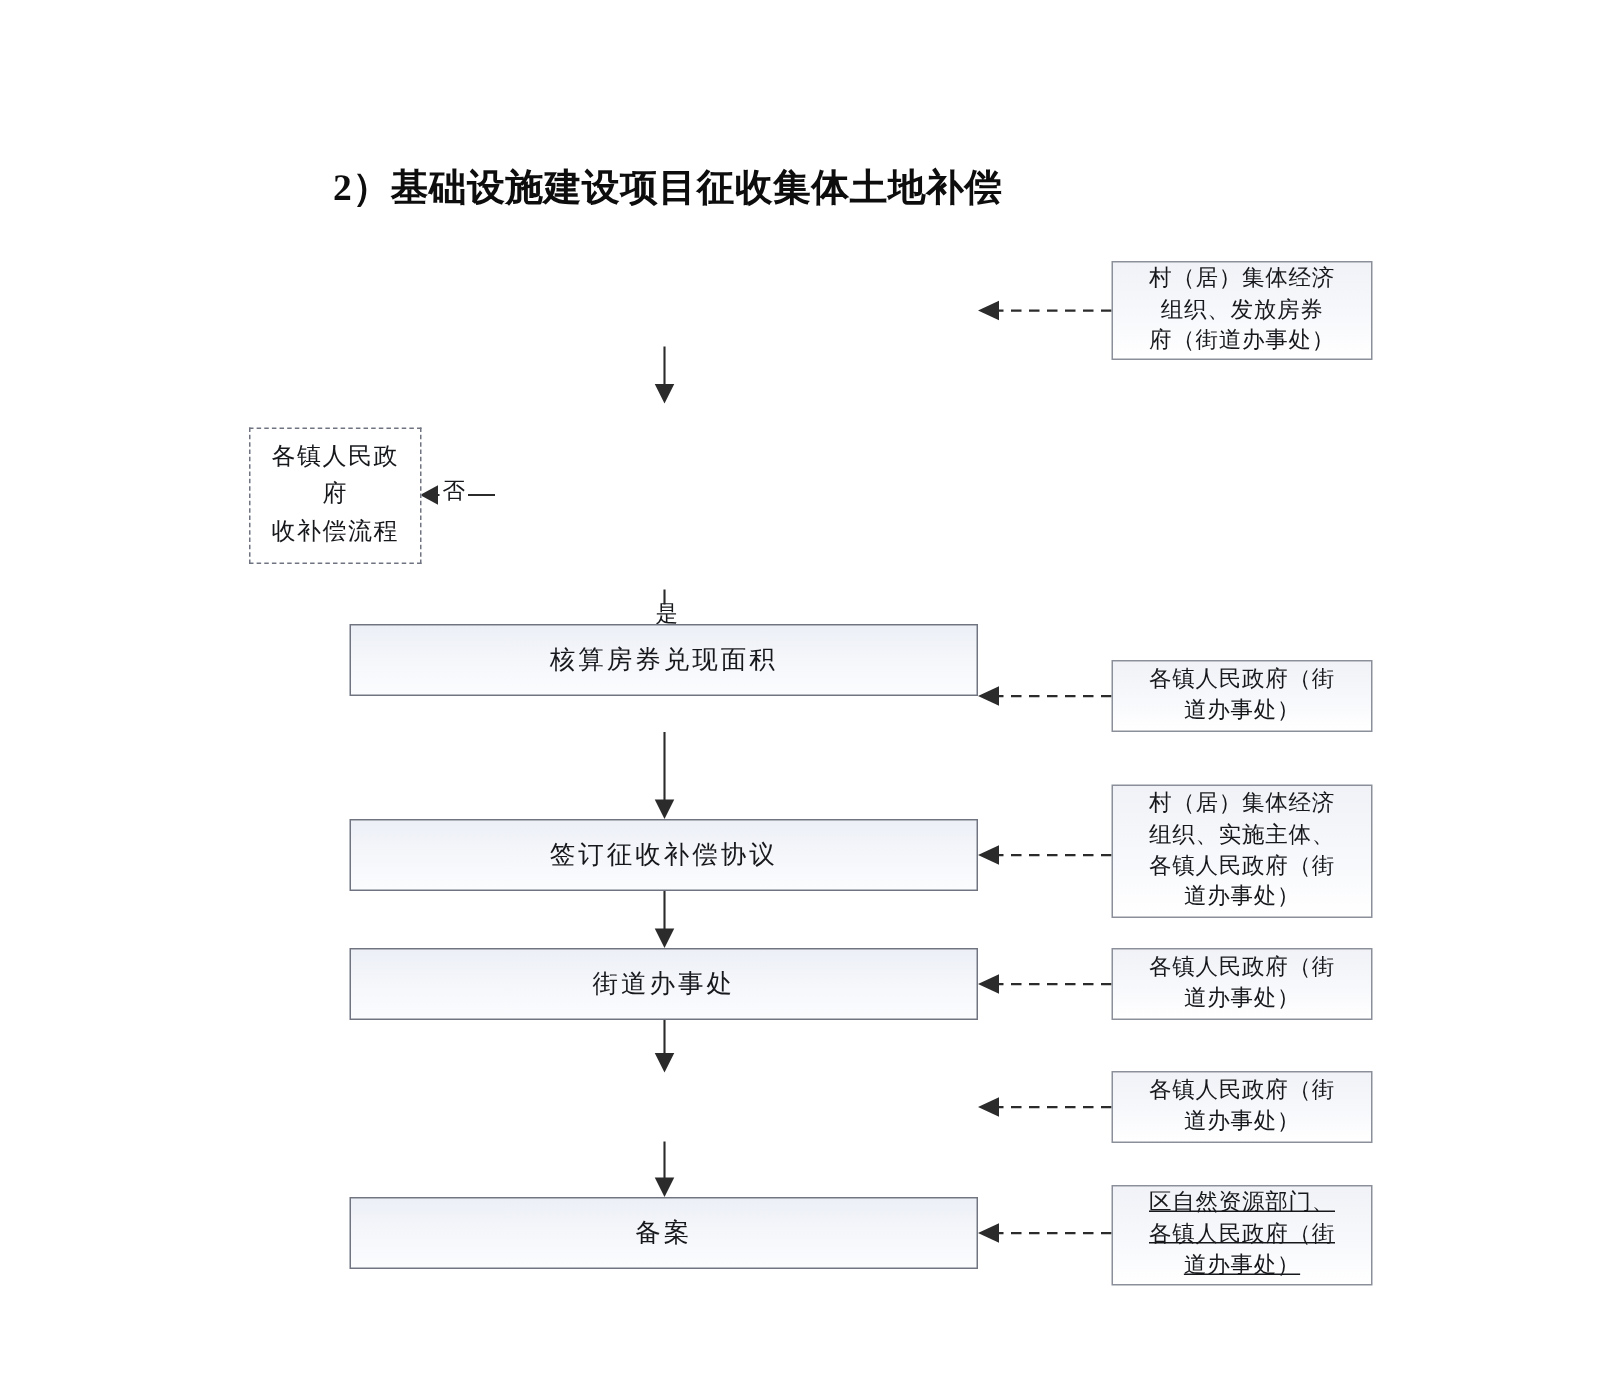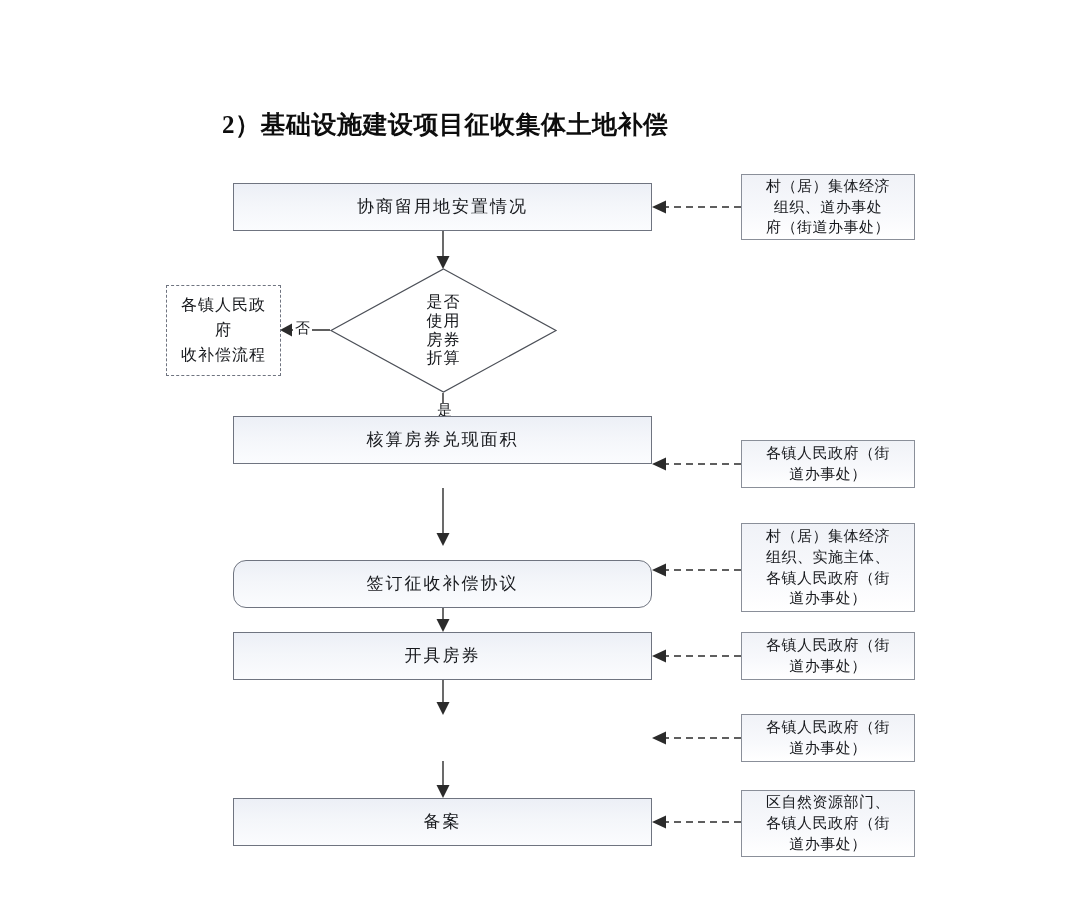--- a/index.html
+++ b/index.html
@@ -196,69 +196,53 @@
     <g>
       <line x1="741" y1="710" x2="665" y2="710" stroke="#2b2b2b" stroke-width="1.5" stroke-dasharray="7 5"></line>
       <path d="M666,703.5 L666,716.5 L652,710 Z" fill="#2b2b2b"></path>
     </g>
     <g>
       <line x1="741" y1="794" x2="665" y2="794" stroke="#2b2b2b" stroke-width="1.5" stroke-dasharray="7 5"></line>
       <path d="M666,787.5 L666,800.5 L652,794 Z" fill="#2b2b2b"></path>
     </g>
   </svg>
 
-  <div class="pbox" style="left:233px; top:155px; width:419px; height:48px;">
-    <span class="ptext">协商留用地安置情况</span>
-  </div>
-
-  <div class="diamond-wrap" style="left:330px; top:240px; width:227px; height:125px;">
-    <svg width="227" height="125" viewBox="0 0 227 125">
-      <polygon points="113.5,1 226,62.5 113.5,124 1,62.5" fill="#ffffff" stroke="#4c5058" stroke-width="1.2"></polygon>
-    </svg>
-    <div class="diamond-text">
-      <div>
-        <span class="dline">是否</span>
-        <span class="dline">使用</span>
-        <span class="dline">房券</span>
-        <span class="dline">折算</span>
-      </div>
-    </div>
-  </div>
+
 
   <div class="dbox" style="left:166px; top:257px; width:115px; height:91px;">
     <div>
       <span style="display:block">各镇人民政府</span>
       <span style="display:block">收补偿流程</span>
     </div>
   </div>
 
   <div class="elabel" style="left:293px; top:293px;">否</div>
   <div class="elabel" style="left:435px; top:375px;">是</div>
 
   <div class="pbox" style="left:233px; top:388px; width:419px; height:48px;">
     <span class="ptext">核算房券兑现面积</span>
   </div>
 
-  <div class="pbox" style="left:233px; top:532px; width:419px; height:48px;border-radius:13px;">
+  <div class="pbox" style="left:233px; top:518px; width:419px; height:48px;">
     <span class="ptext">签订征收补偿协议</span>
   </div>
 
   <div class="pbox" style="left:233px; top:604px; width:419px; height:48px;">
-    <span class="ptext">开具房券</span>
+    <span class="ptext">街道办事处</span>
   </div>
 
 
   <div class="pbox" style="left:233px; top:770px; width:419px; height:48px;">
     <span class="ptext">备案</span>
   </div>
 
   <div class="abox" style="left:741px; top:146px; width:174px; height:66px;">
     <div>
       <span style="display:block">村（居）集体经济</span>
-      <span style="display:block">组织、道办事处</span>
+      <span style="display:block">组织、发放房券</span>
       <span style="display:block">府（街道办事处）</span>
     </div>
   </div>
 
   <div class="abox" style="left:741px; top:412px; width:174px; height:48px;">
     <div>
       <span style="display:block">各镇人民政府（街</span>
       <span style="display:block">道办事处）</span>
     </div>
   </div>
@@ -279,21 +263,21 @@
     </div>
   </div>
 
   <div class="abox" style="left:741px; top:686px; width:174px; height:48px;">
     <div>
       <span style="display:block">各镇人民政府（街</span>
       <span style="display:block">道办事处）</span>
     </div>
   </div>
 
-  <div class="abox" style="left:741px; top:762px; width:174px; height:67px;">
+  <div class="abox" style="left:741px; top:762px; width:174px; height:67px;text-decoration:underline;">
     <div>
       <span style="display:block">区自然资源部门、</span>
       <span style="display:block">各镇人民政府（街</span>
       <span style="display:block">道办事处）</span>
     </div>
   </div>
 
 </div>
 
 </body></html>

